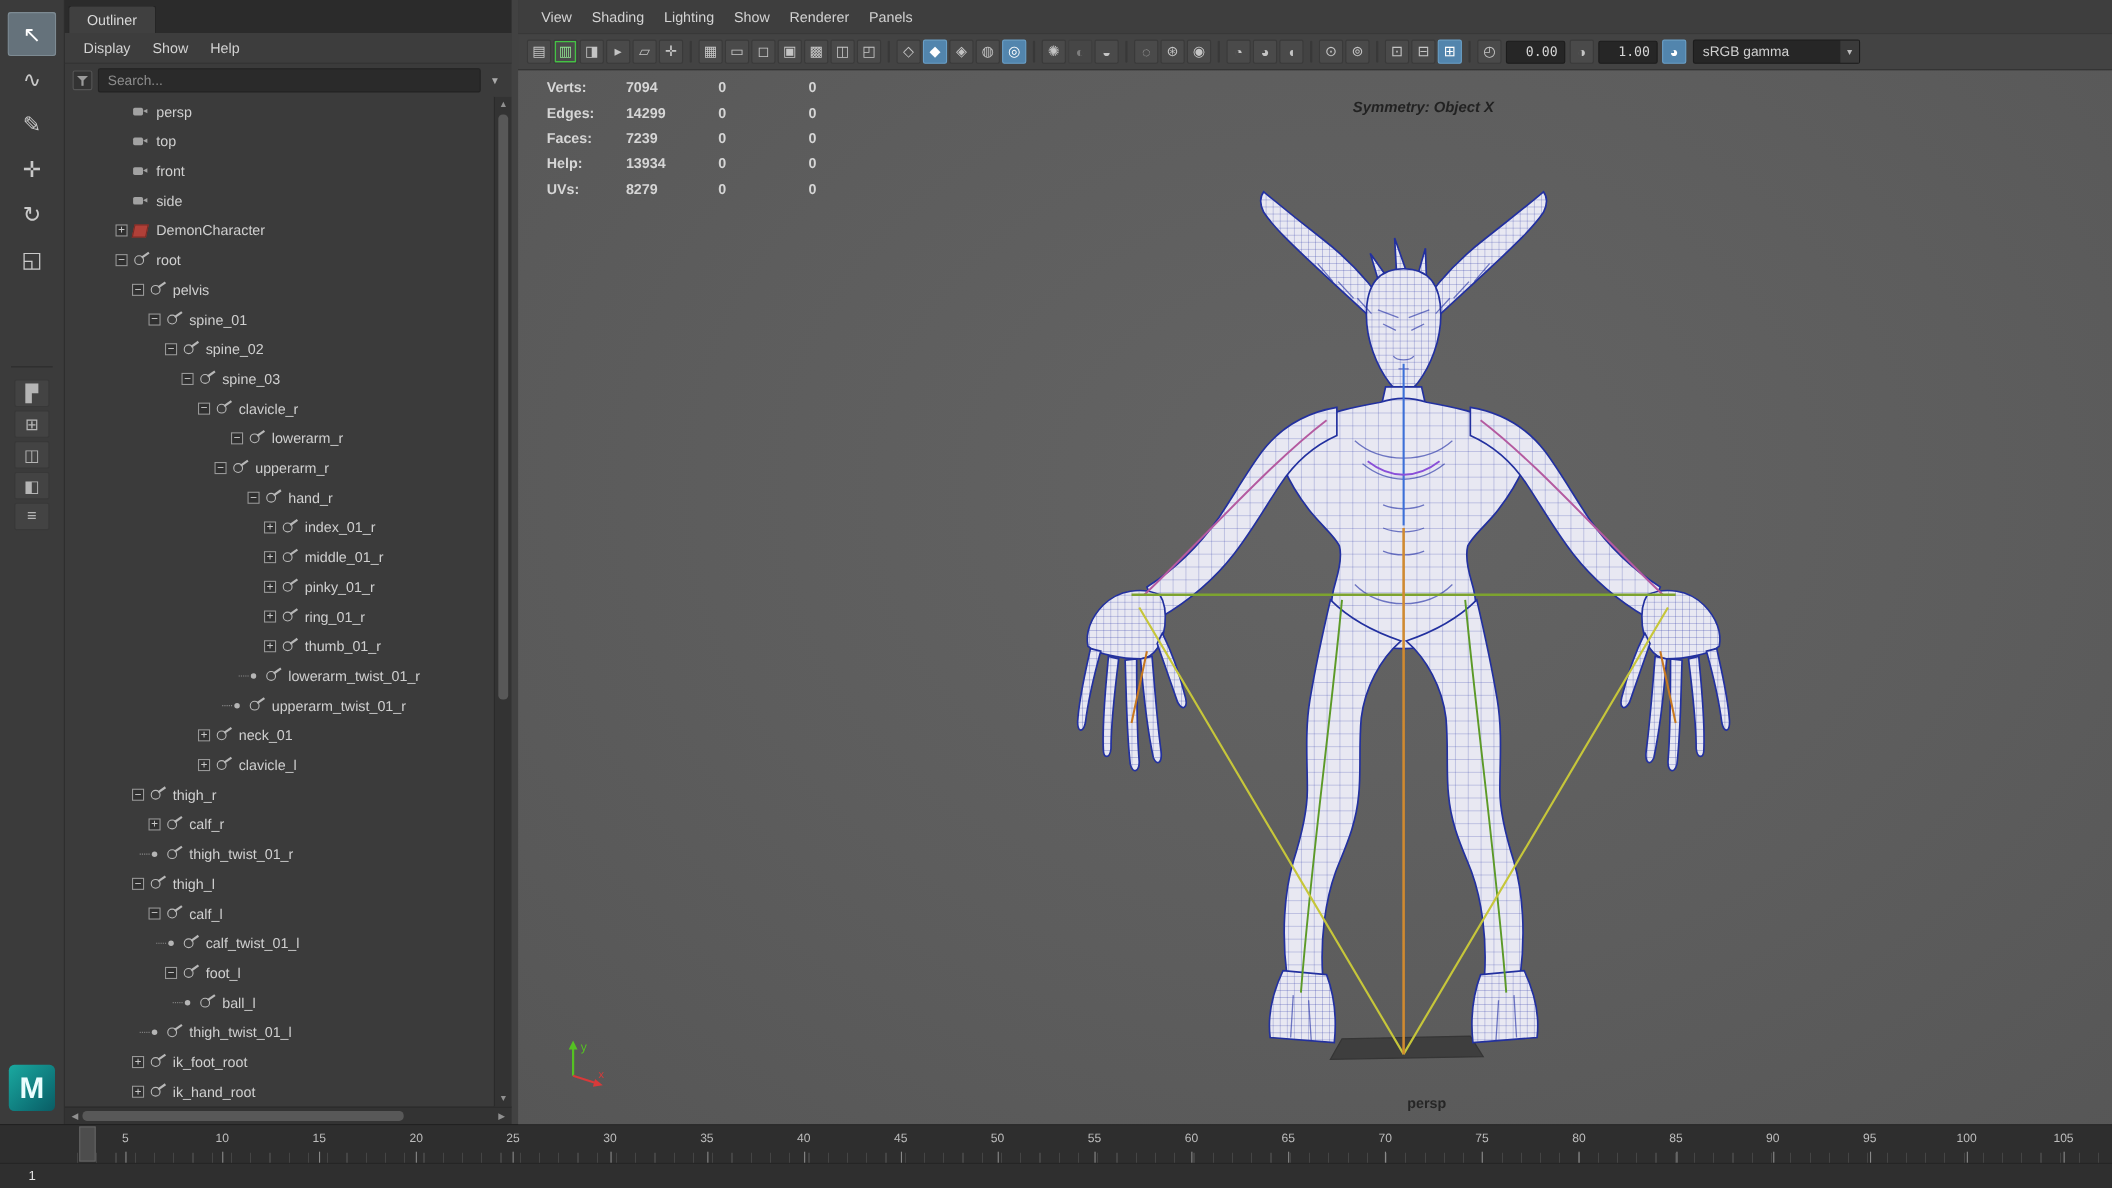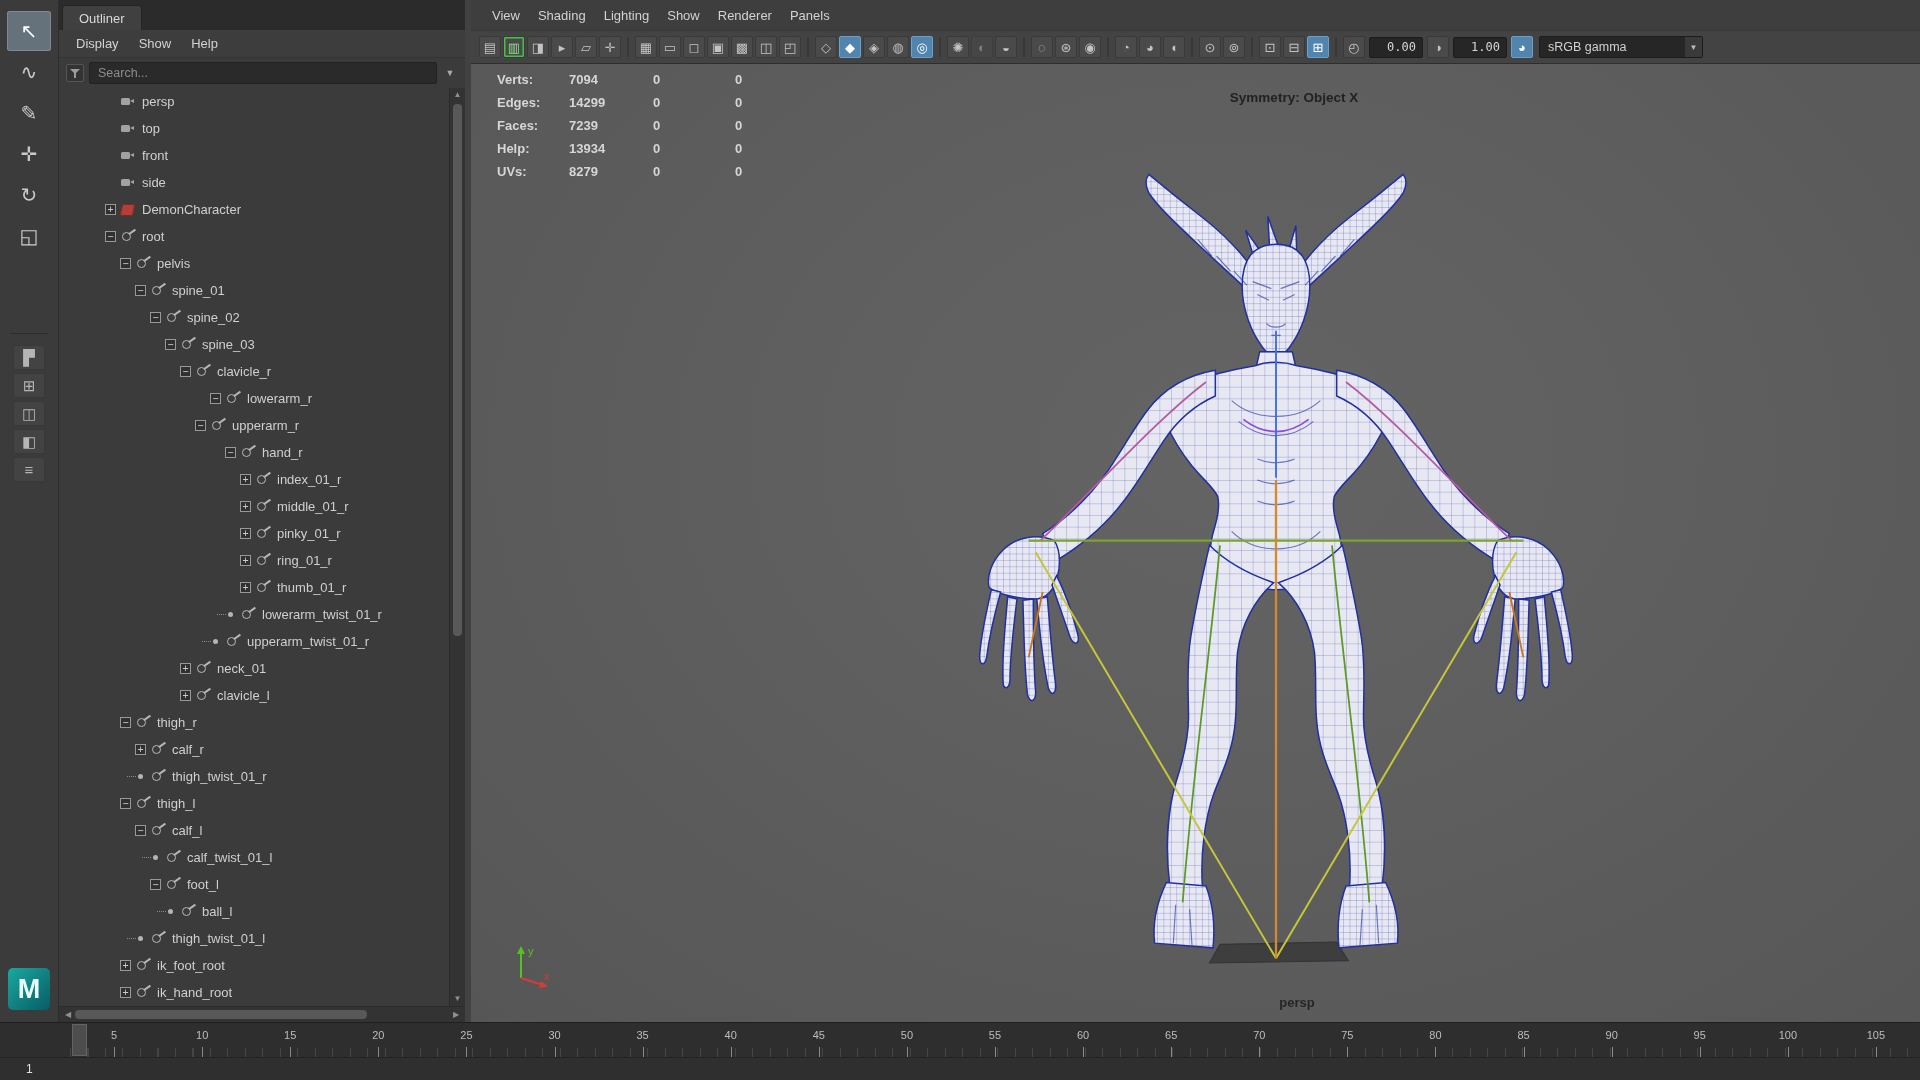--- a/index.html
+++ b/index.html
@@ -95,32 +95,32 @@
     display:flex; align-items:center; padding:0 8px; gap:2px; flex:none; }
   .vt-icon { width:22px; height:22px; display:flex; align-items:center; justify-content:center;
     color:#c4c4c4; font-size:13px; background:#4a4a4a; border:1px solid #3a3a3a; border-radius:2px; cursor:pointer; flex:none; }
   .vt-icon[data-type="sep"] { width:2px; height:20px; background:#383838; border:none; margin:0 4px; cursor:default; }
   .vt-icon[data-state="on"] { background:#5285ad; border-color:#6aa0c8; color:#fff; }
   .vt-icon[data-state="keyed"] { box-shadow: inset 0 0 0 1.5px #44c244; color:#8fe08f; }
   .vt-icon[data-state="disabled"] { opacity:.45; }
   .num-field { width:54px; height:21px; background:#262626; border:1px solid #1c1c1c; color:#d6d6d6;
     font-size:12px; display:flex; align-items:center; justify-content:flex-end; padding:0 6px; border-radius:2px;
     font-family:"DejaVu Sans Mono",monospace; margin:0 2px; flex:none; }
-  .vt-dropdown { width:164px; height:22px; background:#262626; border:1px solid #1c1c1c; color:#d0d0d0;
+  .vt-dropdown { width:152px; height:22px; background:#262626; border:1px solid #1c1c1c; color:#d0d0d0;
     font-size:12.5px; display:flex; align-items:center; padding-left:8px; border-radius:2px; margin-left:4px; cursor:pointer; flex:none; }
   .dd-arrow { margin-left:auto; width:17px; height:100%; background:#3a3a3a; display:flex; align-items:center;
     justify-content:center; font-size:8px; color:#bbb; }
 
   .vp-canvas { flex:1; position:relative; overflow:hidden;
     background:radial-gradient(ellipse at 52% 40%, #646464 0%, #5d5d5d 55%, #565656 100%); }
   .stats { position:absolute; left:26px; top:8px; display:grid; grid-template-columns:72px 84px 82px 86px;
     row-gap:8px; font-size:13px; font-weight:bold; color:#d6d6d6; }
   .stats .num { text-align:left; }
   .symmetry { position:absolute; top:26px; left:823px; transform:translateX(-50%);
-    font-size:13.5px; font-weight:bold; color:#222; }
+    font-size:13.5px; font-weight:bold; color:#222;font-style:italic; }
   .persp-label { position:absolute; bottom:12px; left:826px; transform:translateX(-50%);
     font-size:13px; font-weight:bold; color:#262626; }
   .axis-gizmo { position:absolute; left:30px; bottom:30px; width:52px; height:52px; }
   .character { position:absolute; left:455px; top:56px; width:700px; height:860px; }
 
   .character svg .part { fill:#e8e8f2; stroke:#22309f; stroke-width:1.3; }
   .character svg .mesh { fill:url(#wf); stroke:none; }
   .character svg .meshf { fill:url(#wff); stroke:none; }
   .character svg .flow { fill:none; stroke:#2a35a8; stroke-width:1; opacity:.65; }
 

